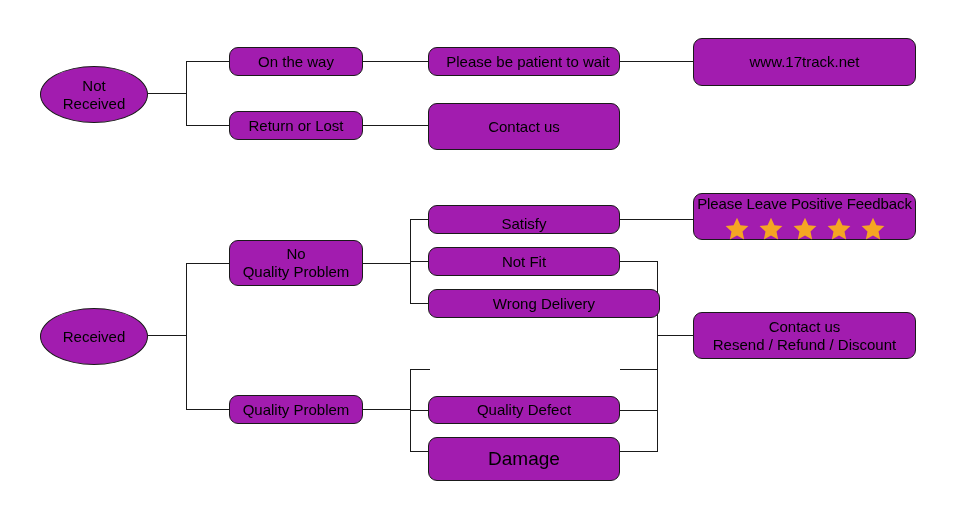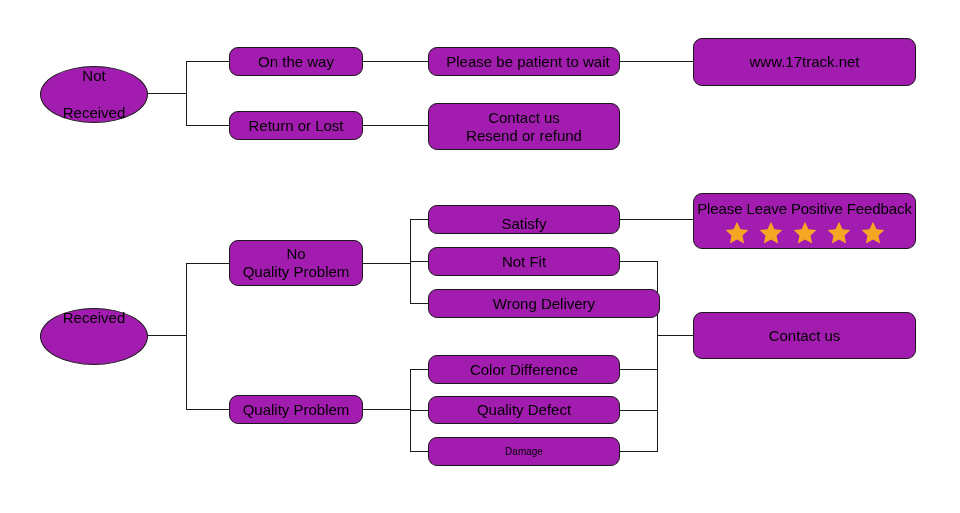--- a/index.html
+++ b/index.html
@@ -30,21 +30,20 @@
     justify-content: center;
     text-align: center;
     line-height: 1.18;
     color: #000000;
   }
   .node.rounded {
     border-radius: 9px;
   }
   .node.ellipse {
     border-radius: 50%;
-    justify-content: space-between;
   }
   .node .line {
     display: block;
     white-space: nowrap;
   }
   
   .conn {
     position: absolute;
     background: #1a1a1a;
   }
@@ -99,21 +98,20 @@
   <div class="node rounded" style="left:428px; top:47px; width:192px; height:29px; font-size:15px;padding-left:8px;">
     <span class="line">Please be patient to wait</span>
   </div>
 
   <div class="node rounded" style="left:693px; top:38px; width:223px; height:48px; font-size:15px;">
     <span class="line">www.17track.net</span>
   </div>
 
   <div class="node rounded" style="left:428px; top:103px; width:192px; height:47px; font-size:15px;">
     <span class="line">Contact us</span>
-    <span class="line">Resend or refund</span>
   </div>
 
   <div class="conn h" style="left:148px; top:335px; width:38px;"></div>
   <div class="conn v" style="left:186px; top:263px; height:147px;"></div>
   <div class="conn h" style="left:186px; top:263px; width:44px;"></div>
   <div class="conn h" style="left:186px; top:409px; width:44px;"></div>
 
   <div class="conn h" style="left:363px; top:263px; width:48px;"></div>
   <div class="conn v" style="left:410px; top:219px; height:85px;"></div>
   <div class="conn h" style="left:410px; top:219px; width:20px;"></div>
@@ -154,33 +152,30 @@
   </div>
 
   <div class="node rounded" style="left:428px; top:247px; width:192px; height:29px; font-size:15px;">
     <span class="line">Not Fit</span>
   </div>
 
   <div class="node rounded" style="left:428px; top:289px; width:232px; height:29px; font-size:15px;">
     <span class="line">Wrong Delivery</span>
   </div>
 
-  <div class="node rounded" style="left:428px; top:355px; width:192px; height:29px; font-size:15px;">
-    <span class="line">Color Difference</span>
-  </div>
 
   <div class="node rounded" style="left:428px; top:396px; width:192px; height:28px; font-size:15px;">
     <span class="line">Quality Defect</span>
   </div>
 
-  <div class="node rounded" style="left:428px; top:437px; width:192px; height:29px; font-size:10px;">
+  <div class="node rounded" style="left:428px; top:437px; width:192px; height:44px; font-size:19px;">
     <span class="line">Damage</span>
   </div>
 
-  <div class="node rounded" style="left:693px; top:193px; width:223px; height:56px; padding-top:4px;">
+  <div class="node rounded" style="left:693px; top:193px; width:223px; height:47px; padding-top:4px;">
     <span class="line fb-title">Please Leave Positive Feedback</span>
     <span class="stars">
       <svg class="star" viewBox="0 0 24 24" aria-hidden="true">
         <path fill="#F5A623" d="M12 1.6l3.2 6.9 7.3.8-5.4 5 1.5 7.3L12 18l-6.6 3.6 1.5-7.3-5.4-5 7.3-.8z"></path>
       </svg>
       <svg class="star" viewBox="0 0 24 24" aria-hidden="true">
         <path fill="#F5A623" d="M12 1.6l3.2 6.9 7.3.8-5.4 5 1.5 7.3L12 18l-6.6 3.6 1.5-7.3-5.4-5 7.3-.8z"></path>
       </svg>
       <svg class="star" viewBox="0 0 24 24" aria-hidden="true">
         <path fill="#F5A623" d="M12 1.6l3.2 6.9 7.3.8-5.4 5 1.5 7.3L12 18l-6.6 3.6 1.5-7.3-5.4-5 7.3-.8z"></path>
@@ -189,15 +184,16 @@
         <path fill="#F5A623" d="M12 1.6l3.2 6.9 7.3.8-5.4 5 1.5 7.3L12 18l-6.6 3.6 1.5-7.3-5.4-5 7.3-.8z"></path>
       </svg>
       <svg class="star" viewBox="0 0 24 24" aria-hidden="true">
         <path fill="#F5A623" d="M12 1.6l3.2 6.9 7.3.8-5.4 5 1.5 7.3L12 18l-6.6 3.6 1.5-7.3-5.4-5 7.3-.8z"></path>
       </svg>
     </span>
   </div>
 
   <div class="node rounded" style="left:693px; top:312px; width:223px; height:47px; font-size:15px;">
     <span class="line">Contact us</span>
+    <span class="line">Resend / Refund / Discount</span>
   </div>
 
 </div>
 
 </body></html>

